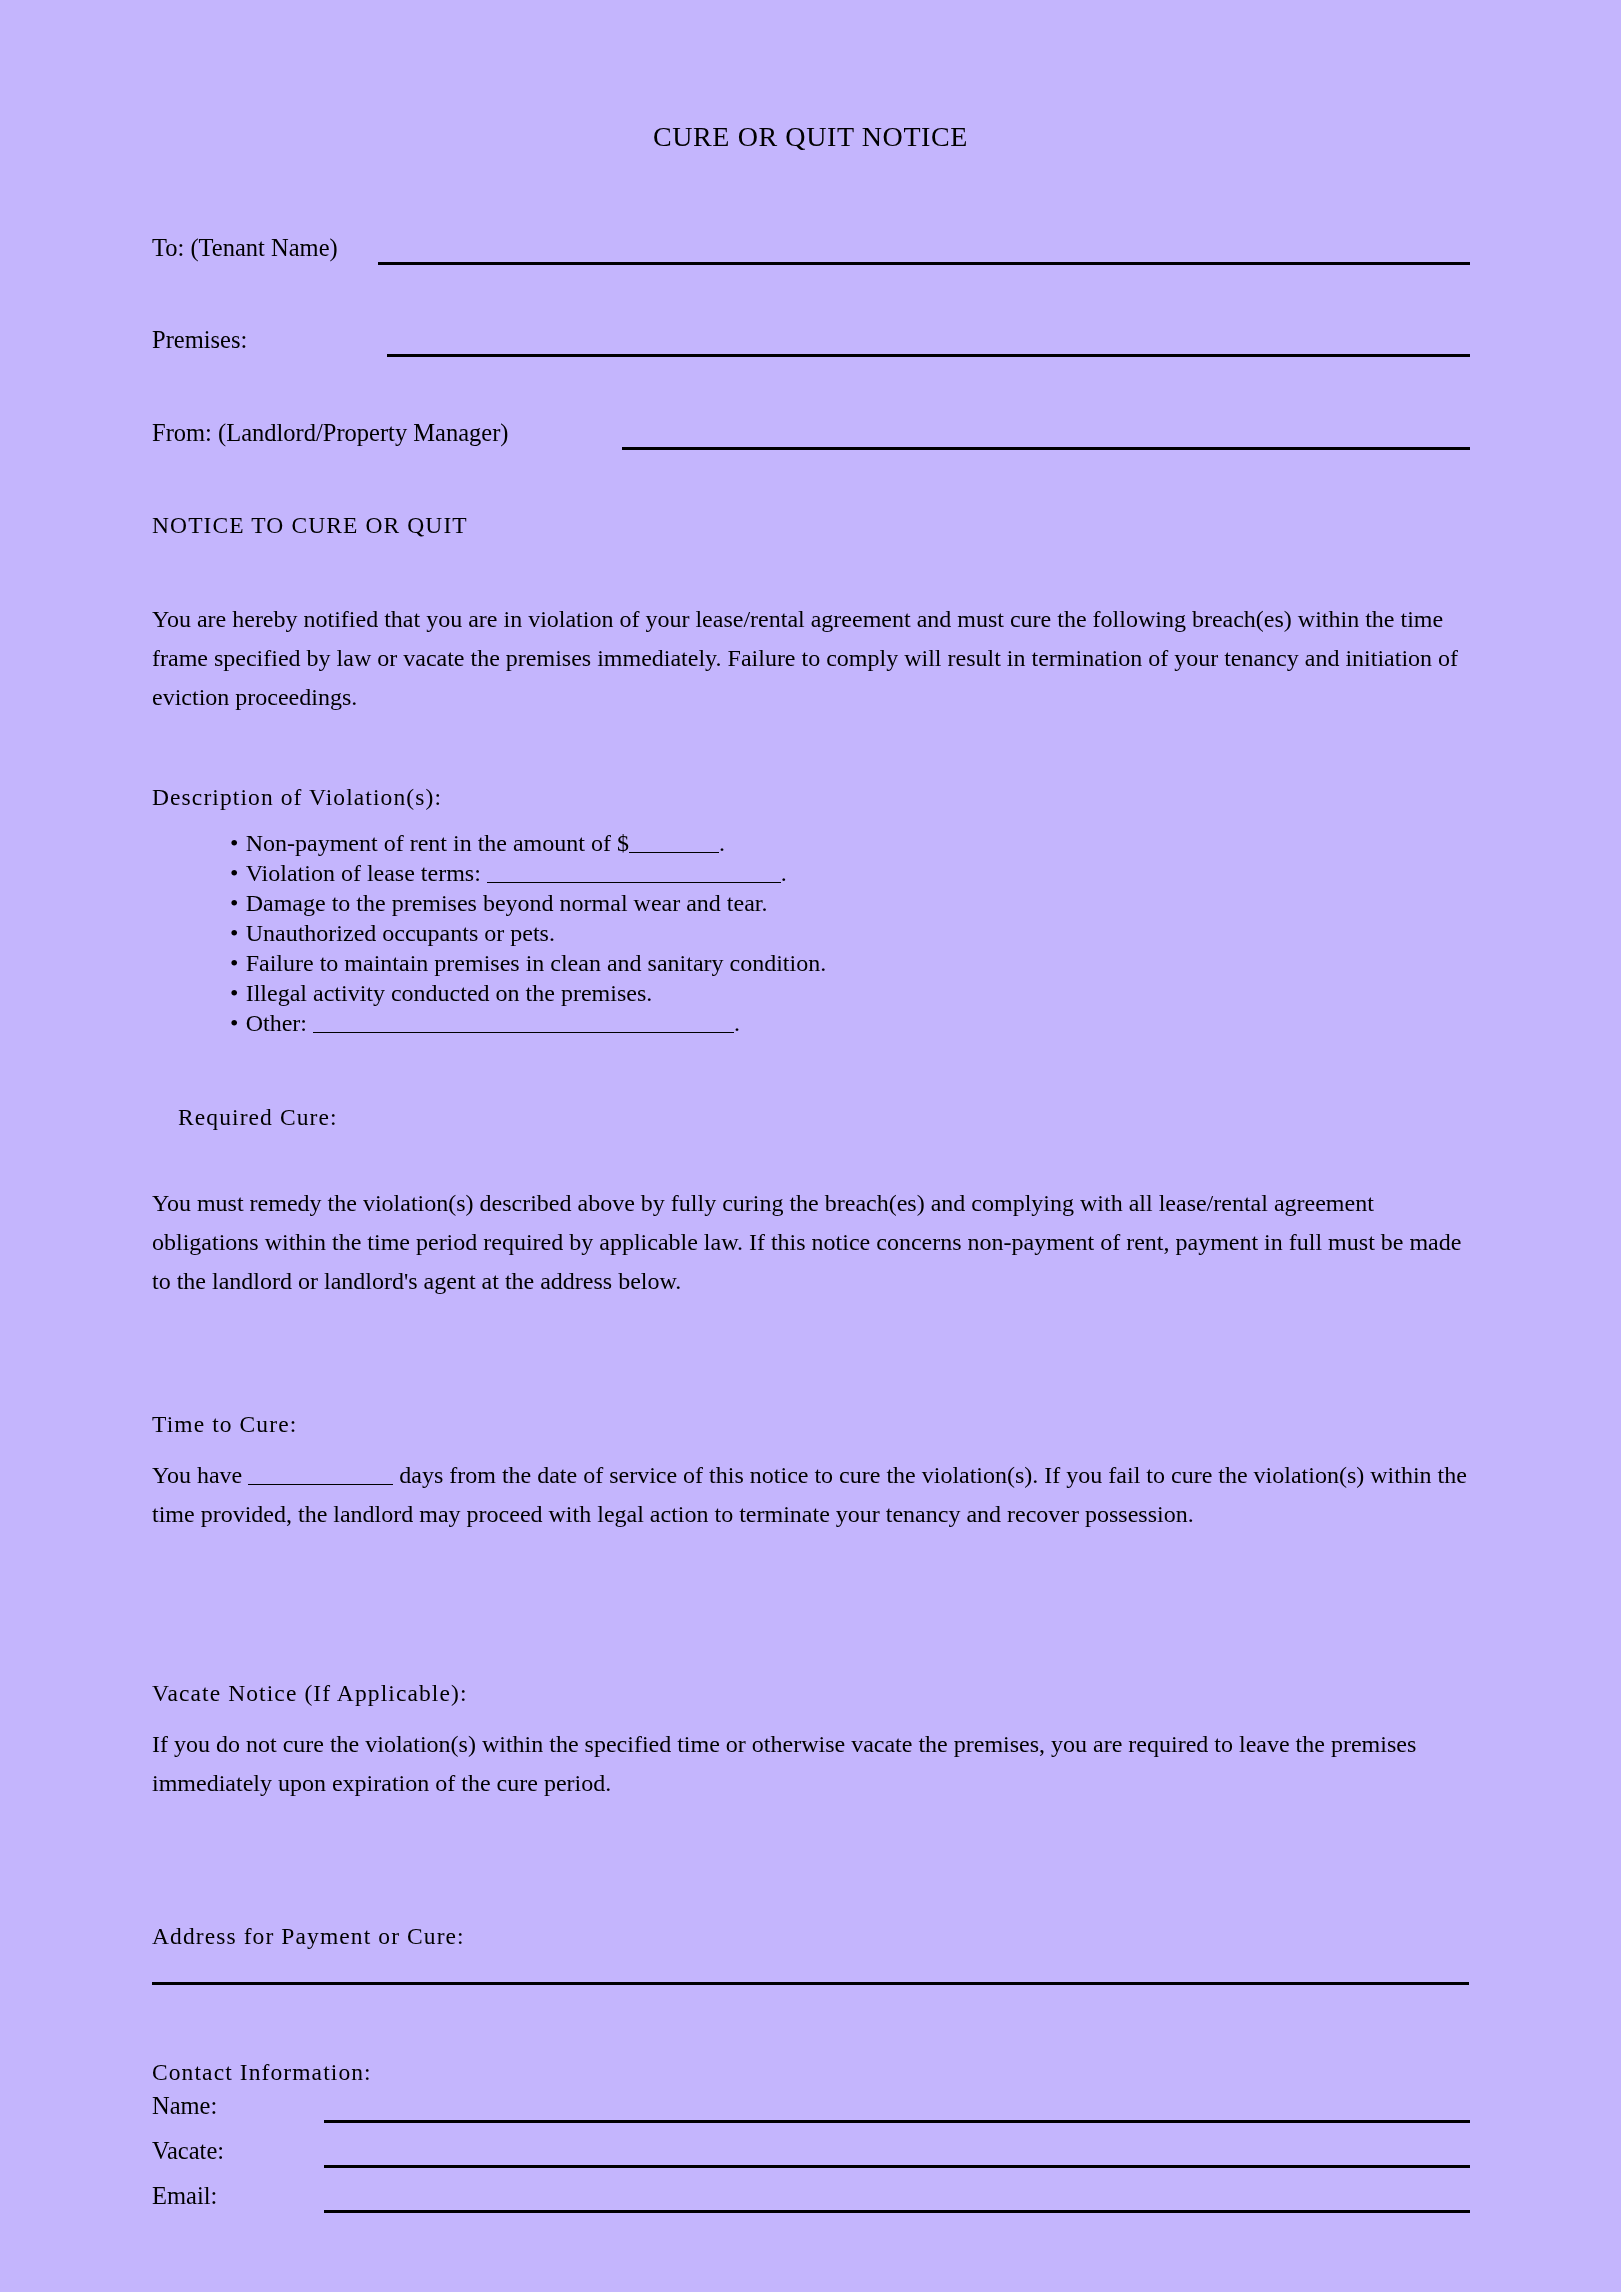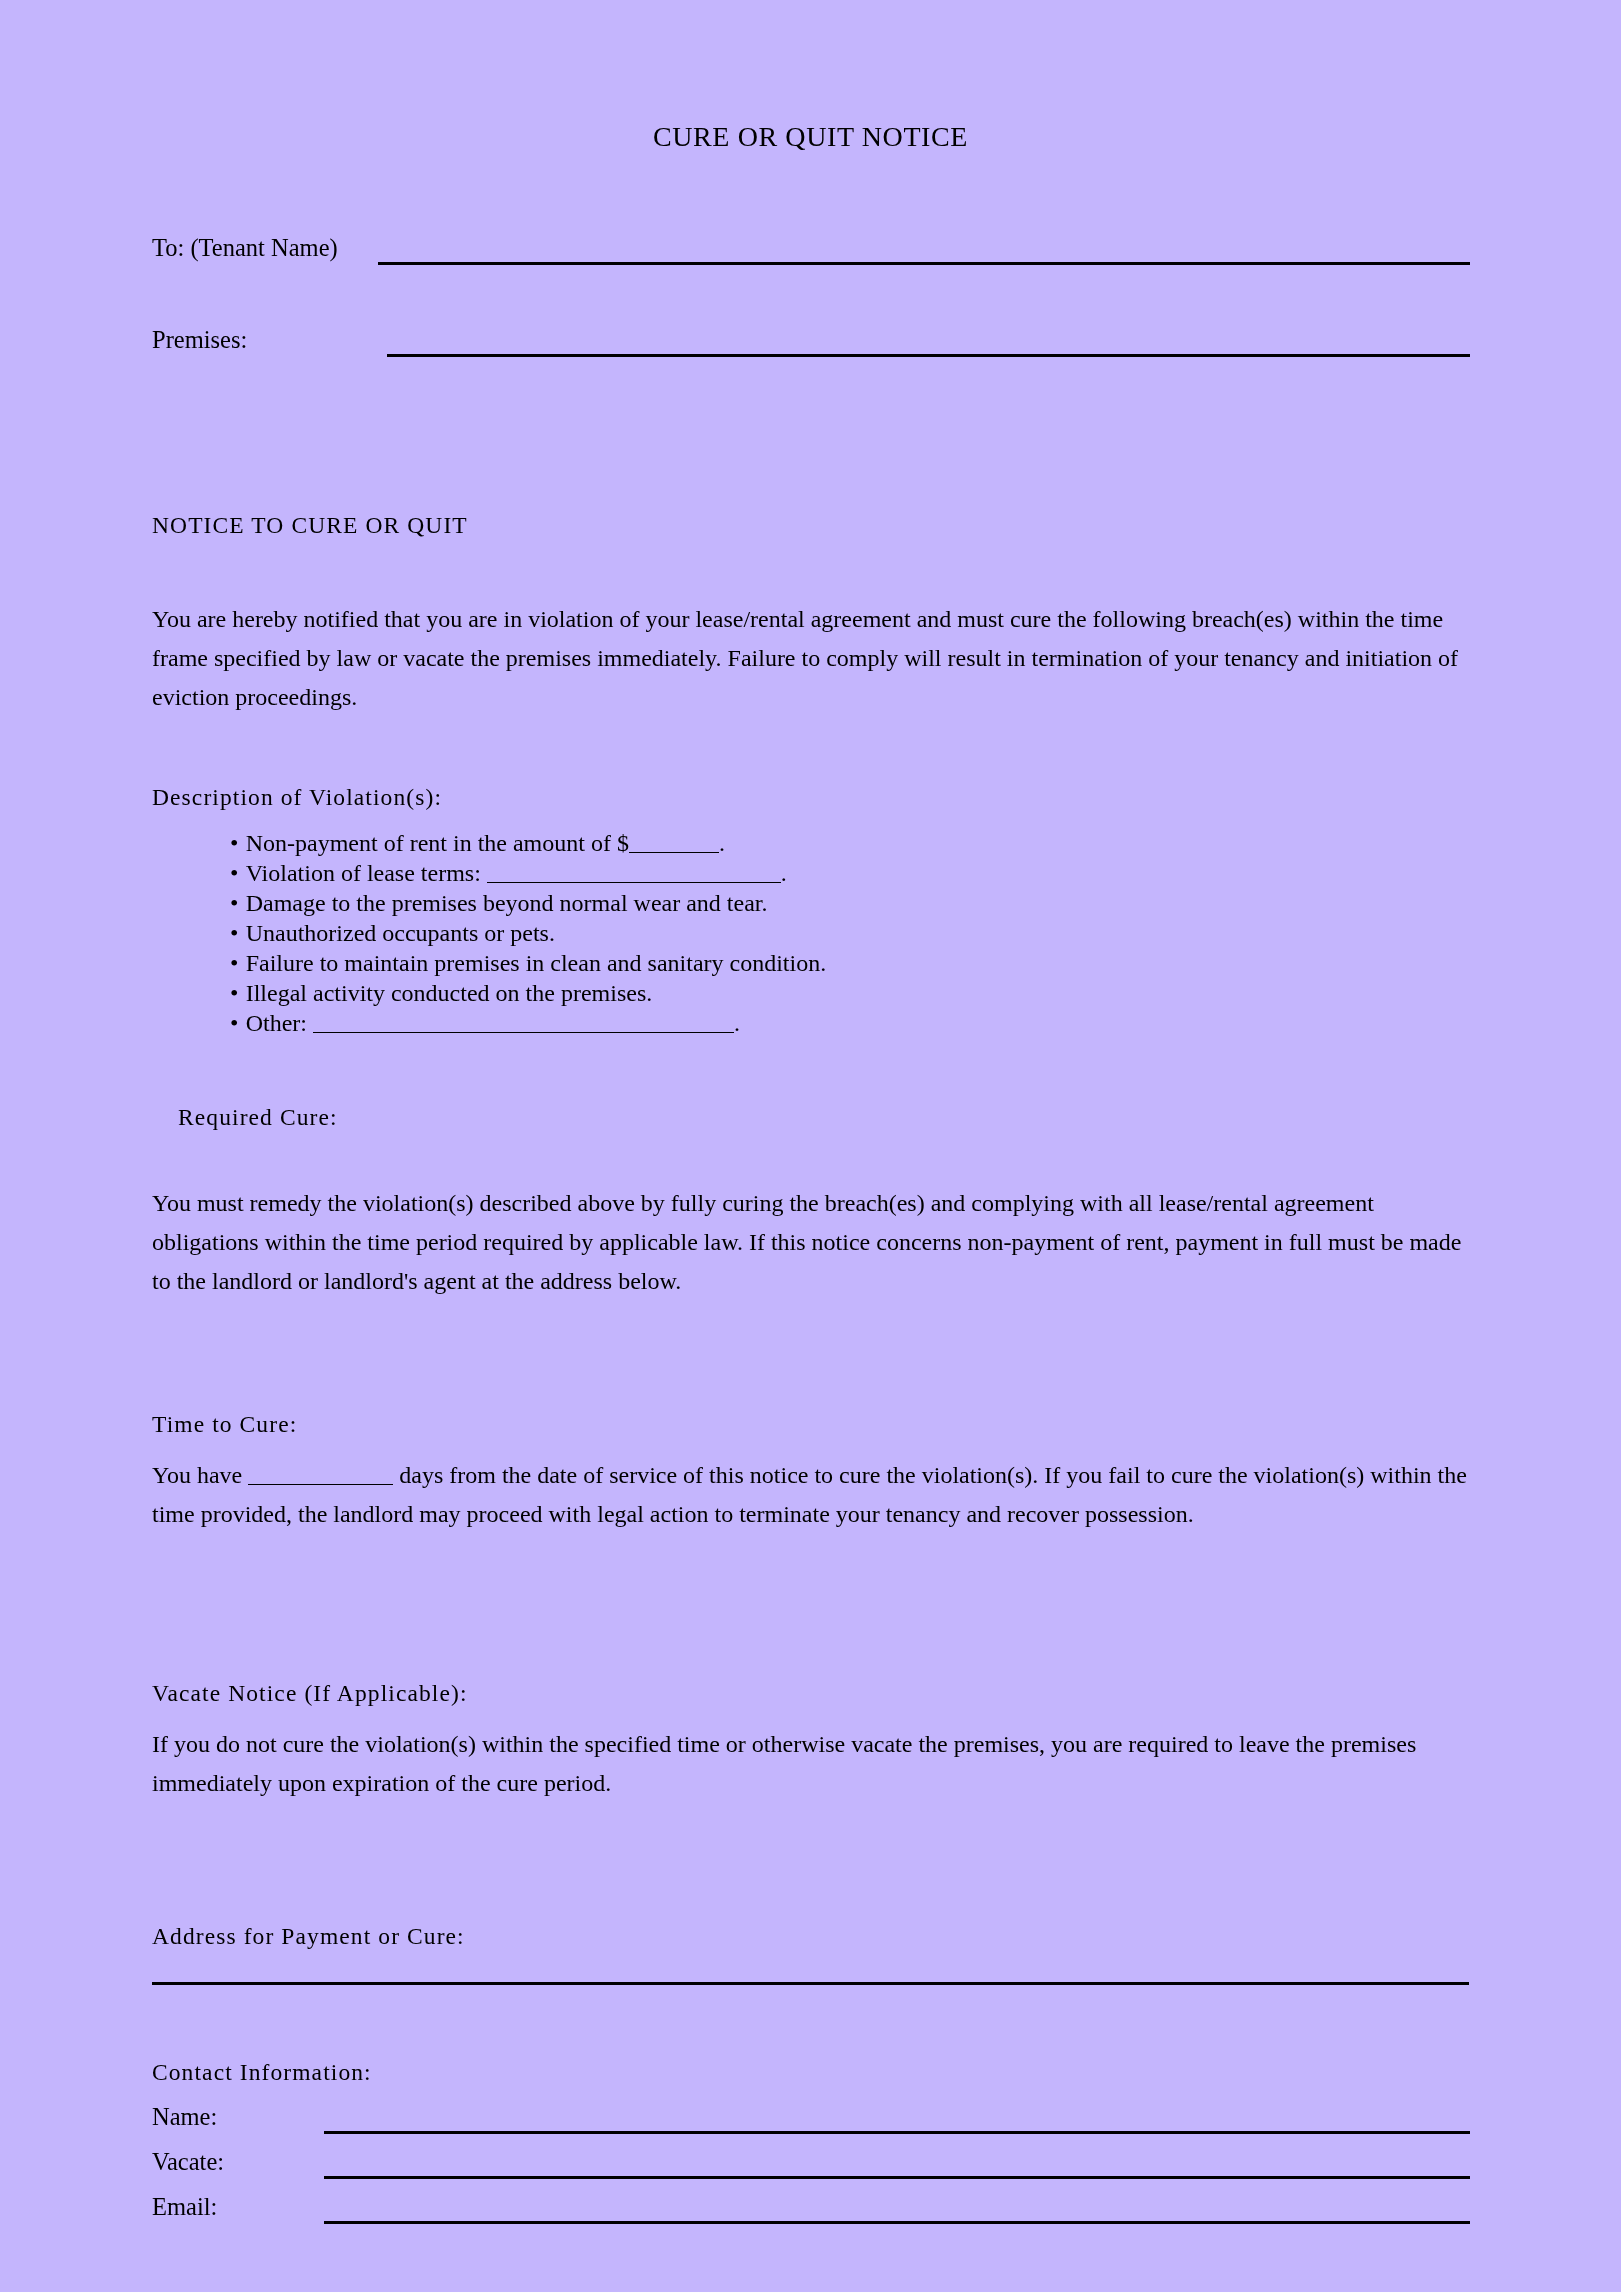--- a/index.html
+++ b/index.html
@@ -129,21 +129,20 @@
   .fill-lease  { width: 294px; }
   .fill-other  { width: 421px; }
   .fill-days   { width: 145px; }
 
   
   .contact-row {
     position: absolute;
     left: 152px;
     width: 1318px;
     height: 35px;
-    margin-top: 11px;
   }
   .contact-label {
     position: absolute;
     left: 0;
     top: 0;
     font-size: 24.5px;
     line-height: 29px;
     white-space: nowrap;
   }
   .contact-rule {
@@ -168,20 +167,24 @@
   <div class="field-row" id="row-to">
     <span class="field-label">To: (Tenant Name)</span>
     <div class="field-rule" id="rule-to"></div>
   </div>
 
   <div class="field-row" id="row-prem">
     <span class="field-label">Premises:</span>
     <div class="field-rule" id="rule-prem"></div>
   </div>
 
+  <div class="field-row" id="row-from">
+    <span class="field-label">From: (Landlord/Property Manager)</span>
+    <div class="field-rule" id="rule-from"></div>
+  </div>
 
   <div class="section-heading" id="h-notice">NOTICE TO CURE OR QUIT</div>
   <div class="body-para" id="p-intro">You are hereby notified that you are in violation of your lease/rental agreement and must cure the following breach(es) within the time frame specified by law or vacate the premises immediately. Failure to comply will result in termination of your tenancy and initiation of eviction proceedings.</div>
 
   <div class="section-heading" id="h-desc">Description of Violation(s):</div>
 
   <div class="bullet-list" id="bullets">
     <div class="bullet-item">
       <span class="bullet-dot">•</span><span>Non-payment of rent in the amount of $</span><span class="blank-fill fill-amount"></span><span>.</span>
     </div>

